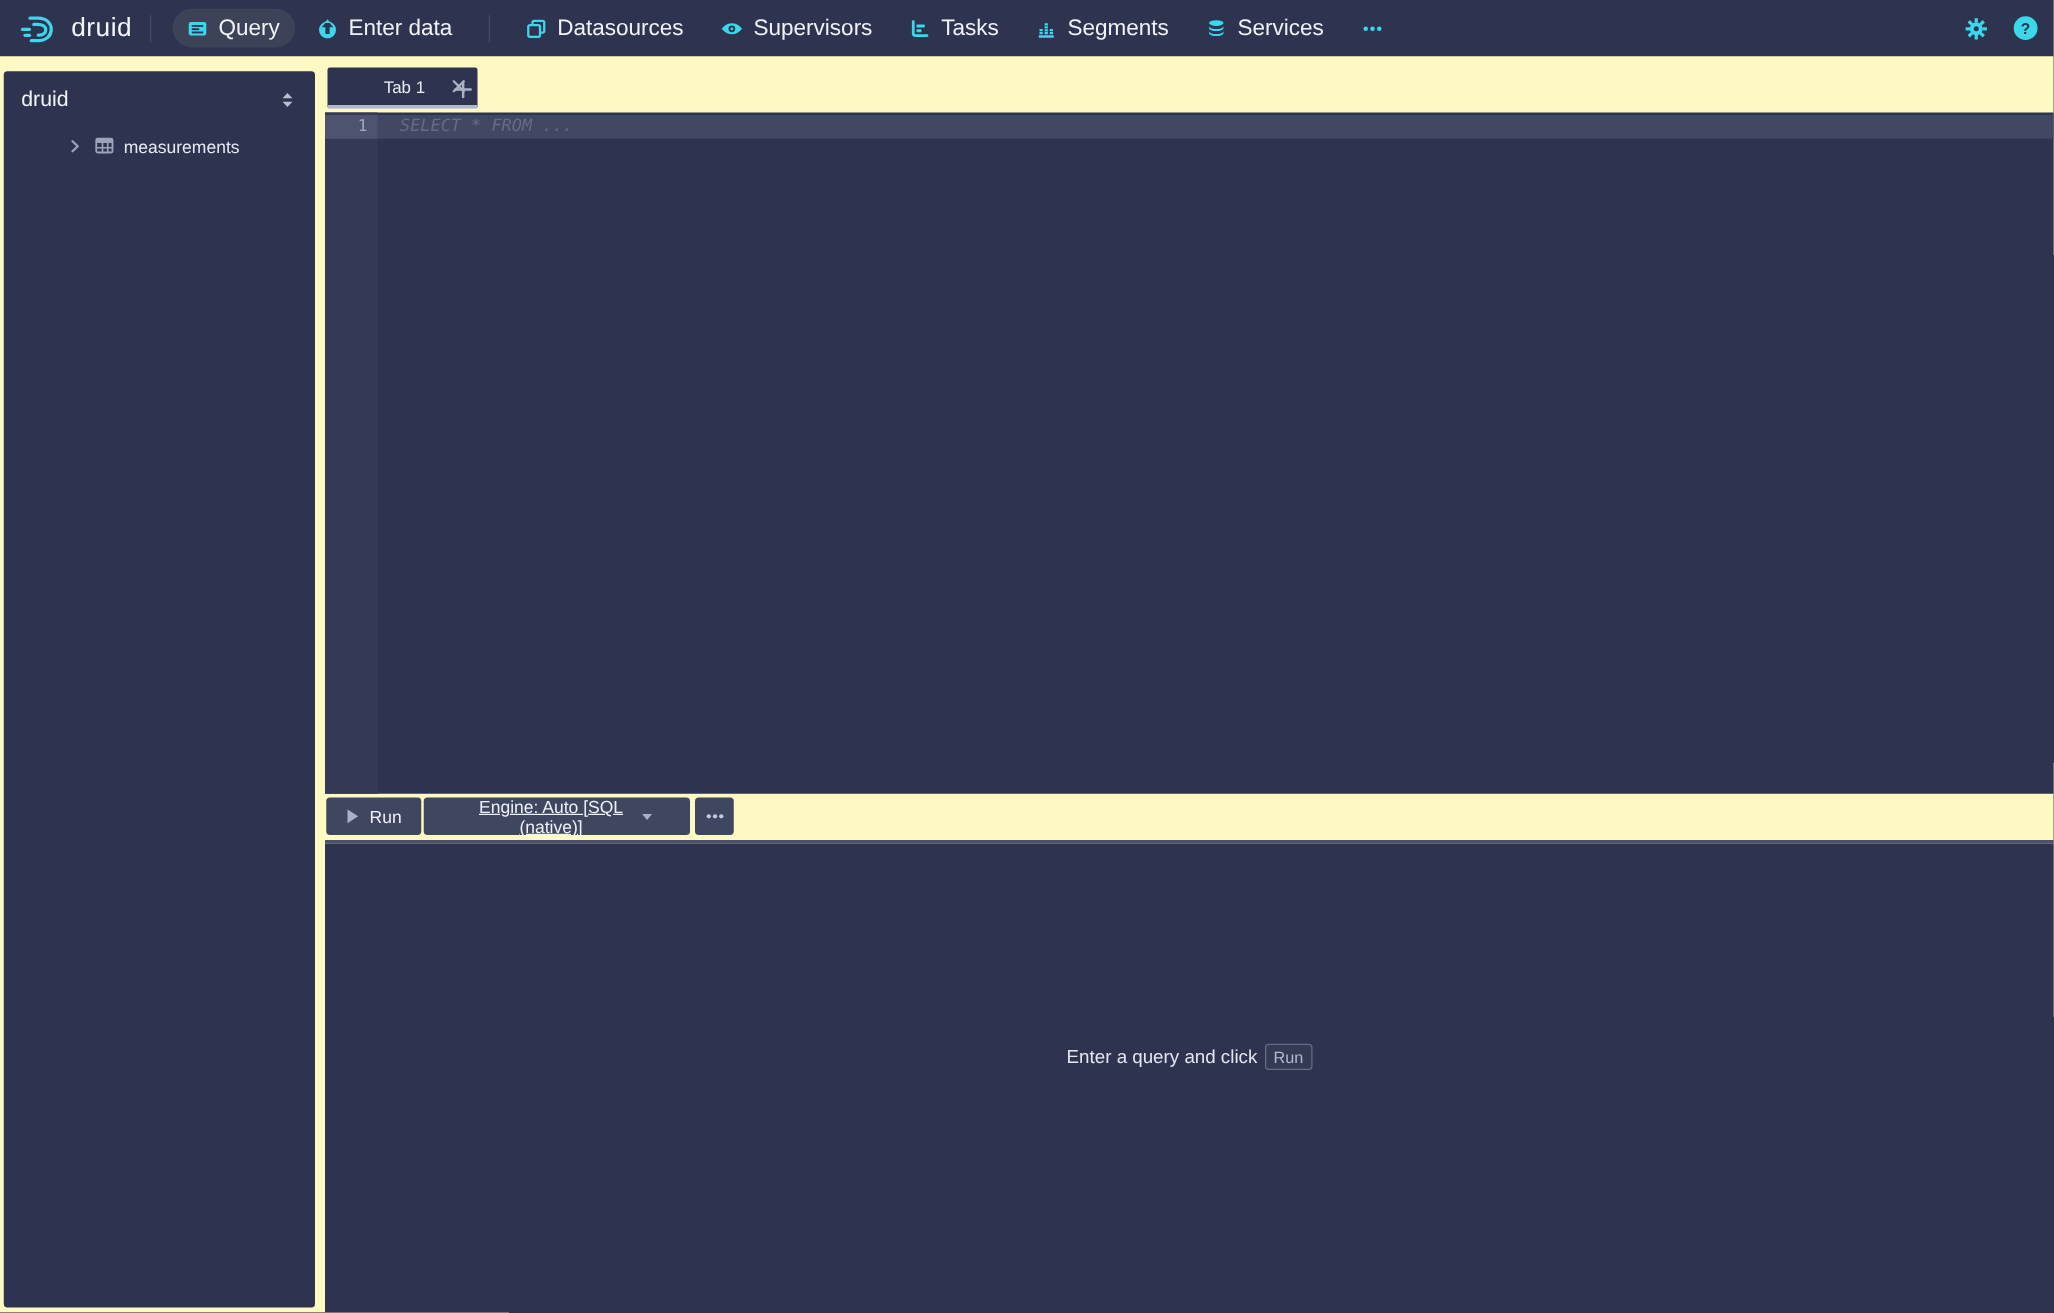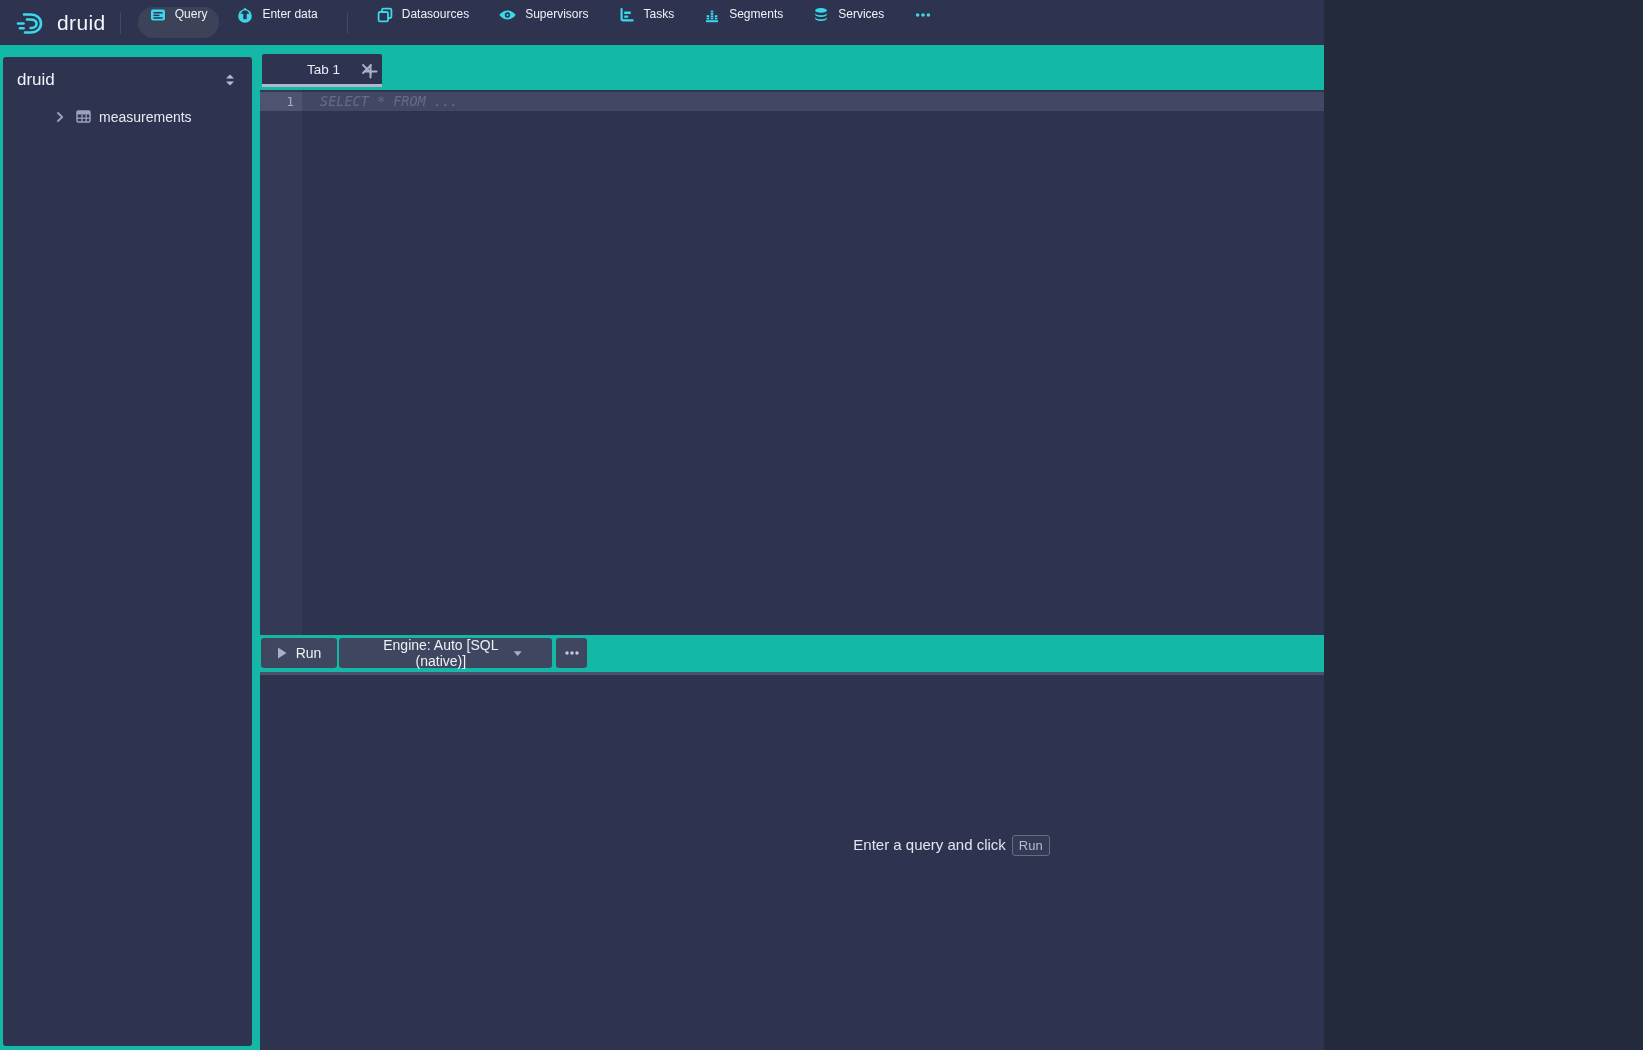--- a/index.html
+++ b/index.html
@@ -1,28 +1,28 @@
 <!DOCTYPE html>
 <html><head>
 <meta charset="utf-8">
 <style>
   html,body{margin:0;padding:0;background:#232a3c;}
   body{font-family:"Liberation Sans",sans-serif;-webkit-font-smoothing:antialiased;}
-  #app{position:relative;width:1324px;height:1050px;overflow:hidden;background:#14b8a6;}
+  #app{position:relative;width:1643px;height:1050px;overflow:hidden;background:#fef9c3;}
 
   
   .navbar{position:absolute;left:0;top:0;width:1643px;height:45px;background:#2e3450;
           display:flex;align-items:center;}
   .brand{display:flex;align-items:center;margin-left:14px;}
   .brand-logo{width:36px;height:36px;}
   .brand-name{color:#f4f6fa;font-size:21px;font-weight:500;letter-spacing:.4px;margin-left:7px;}
   .nav-divider{width:1px;height:22px;background:#434a63;margin:0 14px;}
   .nav-items{display:flex;align-items:center;}
-  .nav-item{display:flex;gap:9px;height:31px;padding:0 12px;margin:0 3px;
-            border-radius:16px;cursor:pointer;color:#f0f2f8;font-size:12px;}
+  .nav-item{display:flex;align-items:center;gap:9px;height:31px;padding:0 12px;margin:0 3px;
+            border-radius:16px;cursor:pointer;color:#f0f2f8;font-size:18px;}
   .nav-item.active{background:#3c4358;}
   .nav-item svg{display:block;}
   .nav-right{margin-left:auto;display:flex;align-items:center;gap:19px;margin-right:12px;}
   .nav-icon-btn{cursor:pointer;display:flex;align-items:center;}
 
   
   .sidebar{position:absolute;left:3px;top:57px;width:249px;height:989px;background:#2e3450;
            border-radius:3px;}
   .sidebar-header{display:flex;align-items:center;justify-content:space-between;
                   padding:13px 14px 0 14px;}
@@ -56,21 +56,21 @@
             font-family:"DejaVu Sans Mono",monospace;font-size:13px;line-height:19px;}
   .placeholder{position:absolute;left:60px;top:2px;line-height:19px;color:#646c8a;
                font-family:"DejaVu Sans Mono",monospace;font-style:italic;font-size:13.5px;}
 
   
   .run-row{position:absolute;left:260px;top:638px;height:30px;display:flex;gap:0;}
   .btn{height:30px;background:#3f465f;border:none;border-radius:3px;color:#eef1f7;
        font-size:14px;display:flex;align-items:center;cursor:pointer;
        font-family:"Liberation Sans",sans-serif;}
   .btn-run{width:76px;margin-left:1px;justify-content:center;gap:9px;}
-  .btn-engine{width:213px;margin-left:2px;justify-content:flex-start;padding:0 30px;}
+  .btn-engine{width:213px;margin-left:2px;justify-content:flex-start;padding:0 30px;text-decoration:underline;}
   .btn-more{width:31px;margin-left:4px;justify-content:center;}
 
   
   .splitter{position:absolute;left:260px;top:672px;width:1383px;height:3px;background:#4b5169;
             cursor:row-resize;}
   .results{position:absolute;left:260px;top:675px;width:1383px;height:375px;background:#2e3450;}
   .empty-msg{position:absolute;top:160px;width:100%;text-align:center;color:#e2e6ee;
              font-size:15px;}
   .run-key{display:inline-block;border:1px solid #646c86;border-radius:3px;padding:0 6px;
            margin-left:6px;color:#b3bace;font-size:13px;line-height:19px;background:#333a54;}

